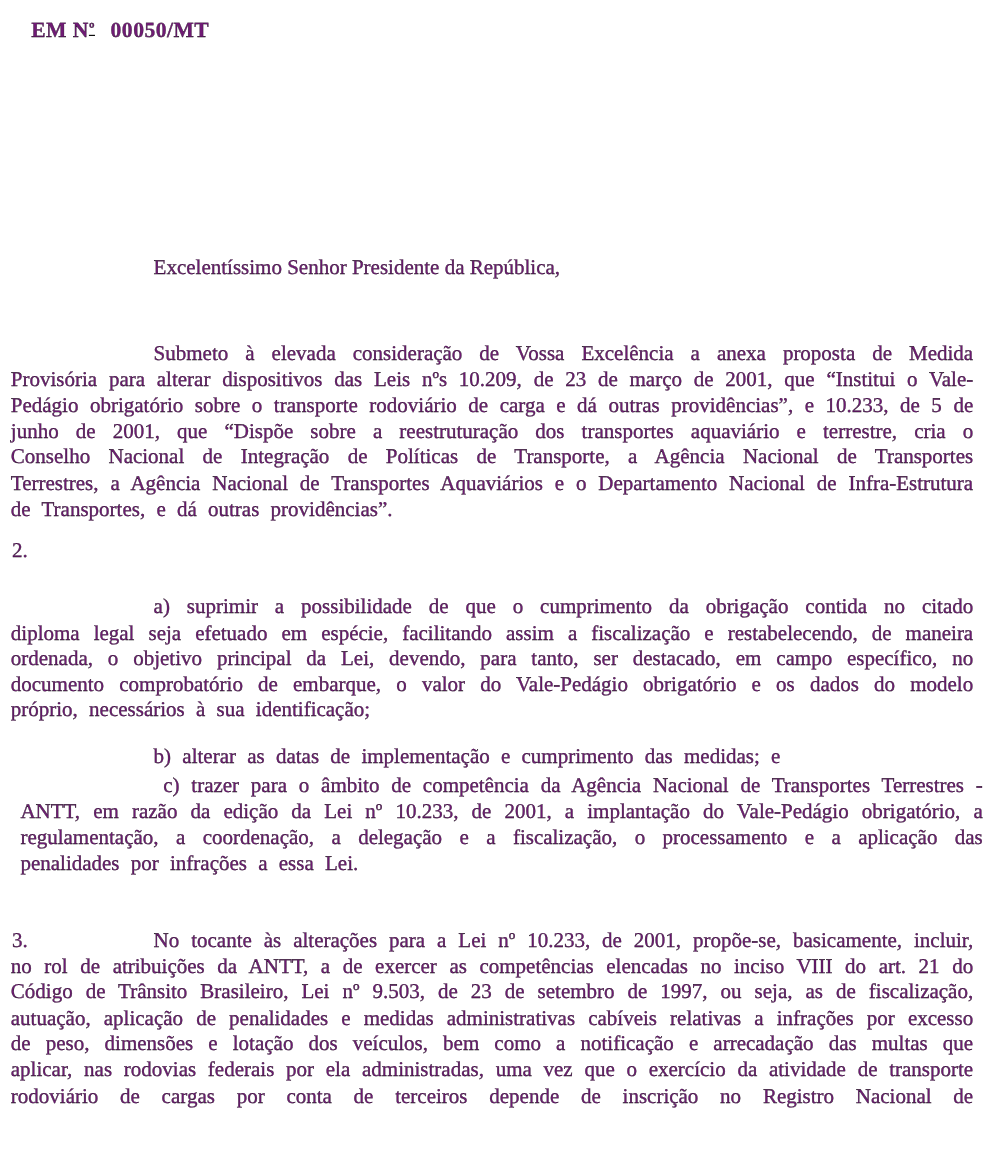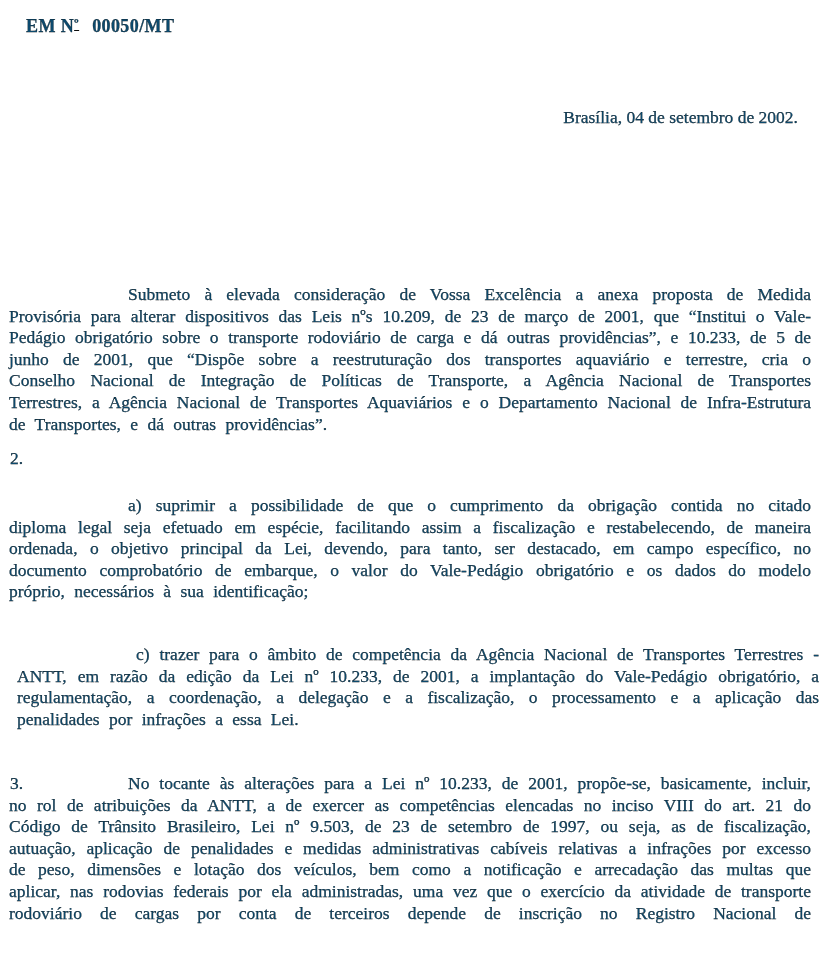--- a/index.html
+++ b/index.html
@@ -6,21 +6,21 @@
   html, body { background: #ffffff; }
   .page {
     position: relative;
     width: 826px;
     height: 969px;
     background: #ffffff;
     overflow: hidden;
     font-family: "Liberation Serif", "DejaVu Serif", serif;
     font-size: 17.5px;
     line-height: 21.6px;
-    color: #0c4a6e;
+    color: #701a75;
     -webkit-text-stroke: 0.25px #0d0d0d;
   }
   .ref {
     position: absolute;
     top: 14px;
     left: 26px;
     font-weight: 700;
     font-size: 18px;
     letter-spacing: 0.4px;
     white-space: nowrap;
@@ -64,35 +64,38 @@
 </style>
 </head>
 <body>
 
 <div class="page">
 
   <div class="ref">
     <span>EM N</span><span class="ord">º</span><span class="refnum">00050/MT</span>
   </div>
 
-  <div class="dateline">Brasília, 04 de setembro de 2002.</div>
 
+  <div class="salutation">Excelentíssimo Senhor Presidente da República,</div>
 
   <p class="para pos-p1">
     <span class="pnum"></span><span class="ptext">Submeto à elevada consideração de Vossa Excelência a anexa proposta de Medida Provisória para alterar dispositivos das Leis nºs 10.209, de 23 de março de 2001, que “Institui o Vale-Pedágio obrigatório sobre o transporte rodoviário de carga e dá outras providências”, e 10.233, de 5 de junho de 2001, que “Dispõe sobre a reestruturação dos transportes aquaviário e terrestre, cria o Conselho Nacional de Integração de Políticas de Transporte, a Agência Nacional de Transportes Terrestres, a Agência Nacional de Transportes Aquaviários e o Departamento Nacional de Infra-Estrutura de Transportes, e dá outras providências”.</span>
   </p>
 
   <p class="para pos-p2">
     <span class="pnum">2.</span>
   </p>
 
   <p class="para pos-pa">
     <span class="pnum"></span><span class="ptext">a) suprimir a possibilidade de que o cumprimento da obrigação contida no citado diploma legal seja efetuado em espécie, facilitando assim a fiscalização e restabelecendo, de maneira ordenada, o objetivo principal da Lei, devendo, para tanto, ser destacado, em campo específico, no documento comprobatório de embarque, o valor do Vale-Pedágio obrigatório e os dados do modelo próprio, necessários à sua identificação;</span>
   </p>
 
+  <p class="para pos-pb">
+    <span class="pnum"></span><span class="ptext">b) alterar as datas de implementação e cumprimento das medidas; e</span>
+  </p>
 
   <p class="para pos-pc">
     <span class="pnum"></span><span class="ptext">c) trazer para o âmbito de competência da Agência Nacional de Transportes Terrestres - ANTT, em razão da edição da Lei nº 10.233, de 2001, a implantação do Vale-Pedágio obrigatório, a regulamentação, a coordenação, a delegação e a fiscalização, o processamento e a aplicação das penalidades por infrações a essa Lei.</span>
   </p>
 
   <p class="para pos-p3 stretch-last">
     <span class="pnum">3.</span><span class="ptext">No tocante às alterações para a Lei nº 10.233, de 2001, propõe-se, basicamente, incluir, no rol de atribuições da ANTT, a de exercer as competências elencadas no inciso VIII do art. 21 do Código de Trânsito Brasileiro, Lei nº 9.503, de 23 de setembro de 1997, ou seja, as de fiscalização, autuação, aplicação de penalidades e medidas administrativas cabíveis relativas a infrações por excesso de peso, dimensões e lotação dos veículos, bem como a notificação e arrecadação das multas que aplicar, nas rodovias federais por ela administradas, uma vez que o exercício da atividade de transporte rodoviário de cargas por conta de terceiros depende de inscrição no Registro Nacional de</span>
   </p>
 
 </div>

